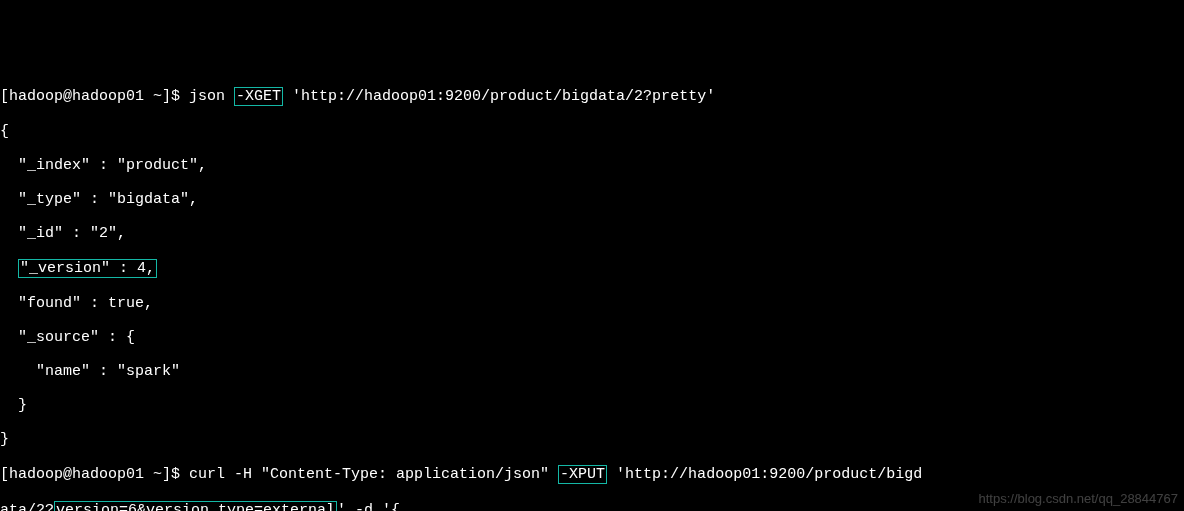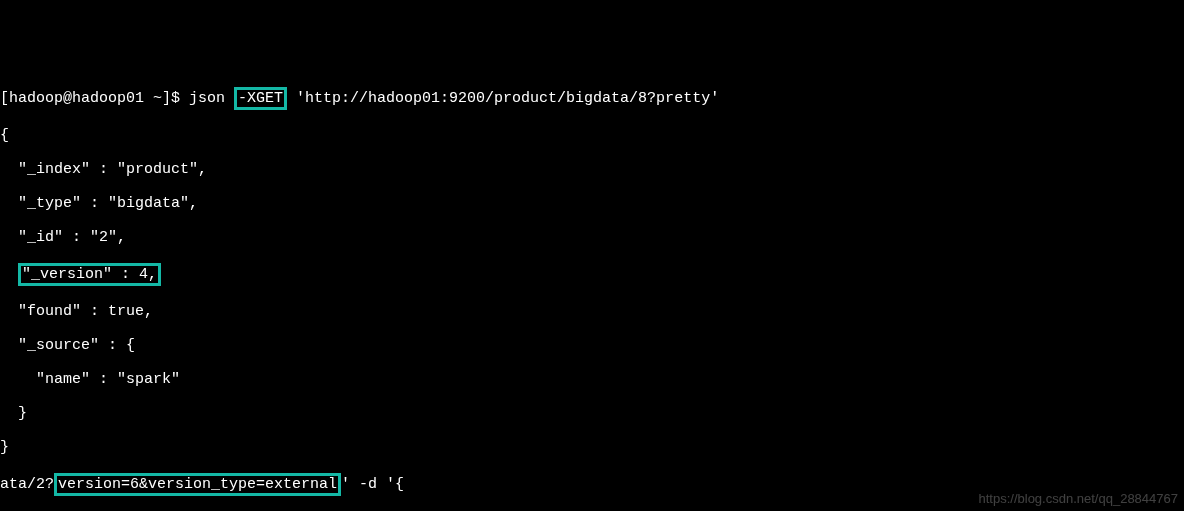--- a/index.html
+++ b/index.html
@@ -18,50 +18,51 @@
   }
   .term {
     padding: 2px 0 0 0;
   }
   .line {
     display: block;
     white-space: pre-wrap;
     word-break: break-all;
   }
   .boxed {
-    border: 3px solid #14b8a6;
+    border: 1px solid #14b8a6;
     padding: 0 1px;
     display: inline-block;
   }
   .watermark {
     position: absolute;
     bottom: 4px;
     right: 6px;
     color: rgba(255,255,255,0.25);
     font-size: 13px;
     font-family: Arial, sans-serif;
   }
 </style>
 </head>
 <body>
 
 
 
 <div class="term">
-<span class="line"><span>[hadoop@hadoop01 ~]$ json </span><span class="boxed">-XGET</span><span> 'http://hadoop01:9200/product/bigdata/8?pretty'</span></span>
+<span class="line"><span>[hadoop@hadoop01 ~]$ json </span><span class="boxed">-XGET</span><span> 'http://hadoop01:9200/product/bigdata/2?pretty'</span></span>
 <span class="line">{</span>
 <span class="line">  "_index" : "product",</span>
 <span class="line">  "_type" : "bigdata",</span>
 <span class="line">  "_id" : "2",</span>
 <span class="line"><span>  </span><span class="boxed">"_version" : 4,</span></span>
 <span class="line">  "found" : true,</span>
 <span class="line">  "_source" : {</span>
 <span class="line">    "name" : "spark"</span>
 <span class="line">  }</span>
 <span class="line">}</span>
+<span class="line"><span>[hadoop@hadoop01 ~]$ curl -H "Content-Type: application/json" </span><span class="boxed">-XPUT</span><span> 'http://hadoop01:9200/product/bigd</span></span>
 <span class="line"><span>ata/2?</span><span class="boxed">version=6&amp;version_type=external</span><span>' -d '{</span></span>
 
 
 
 
 
 
 
 
 

